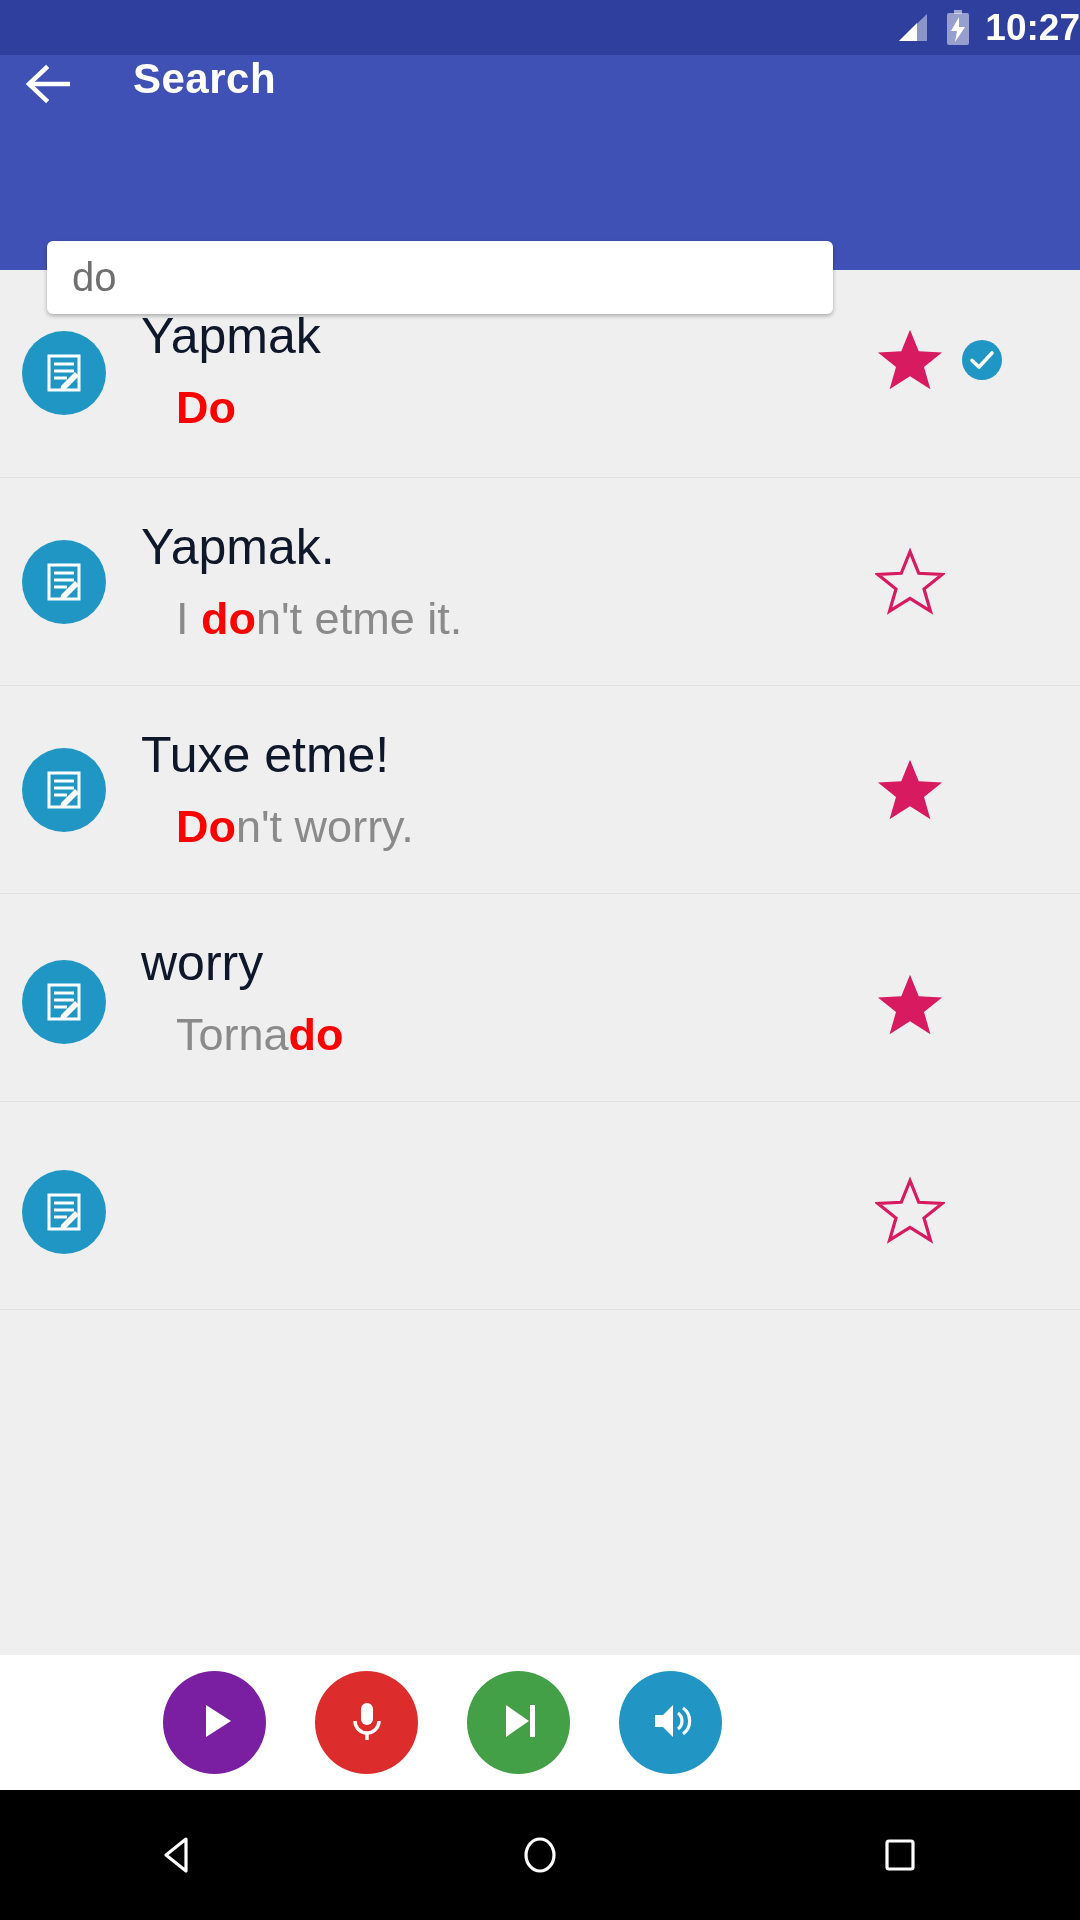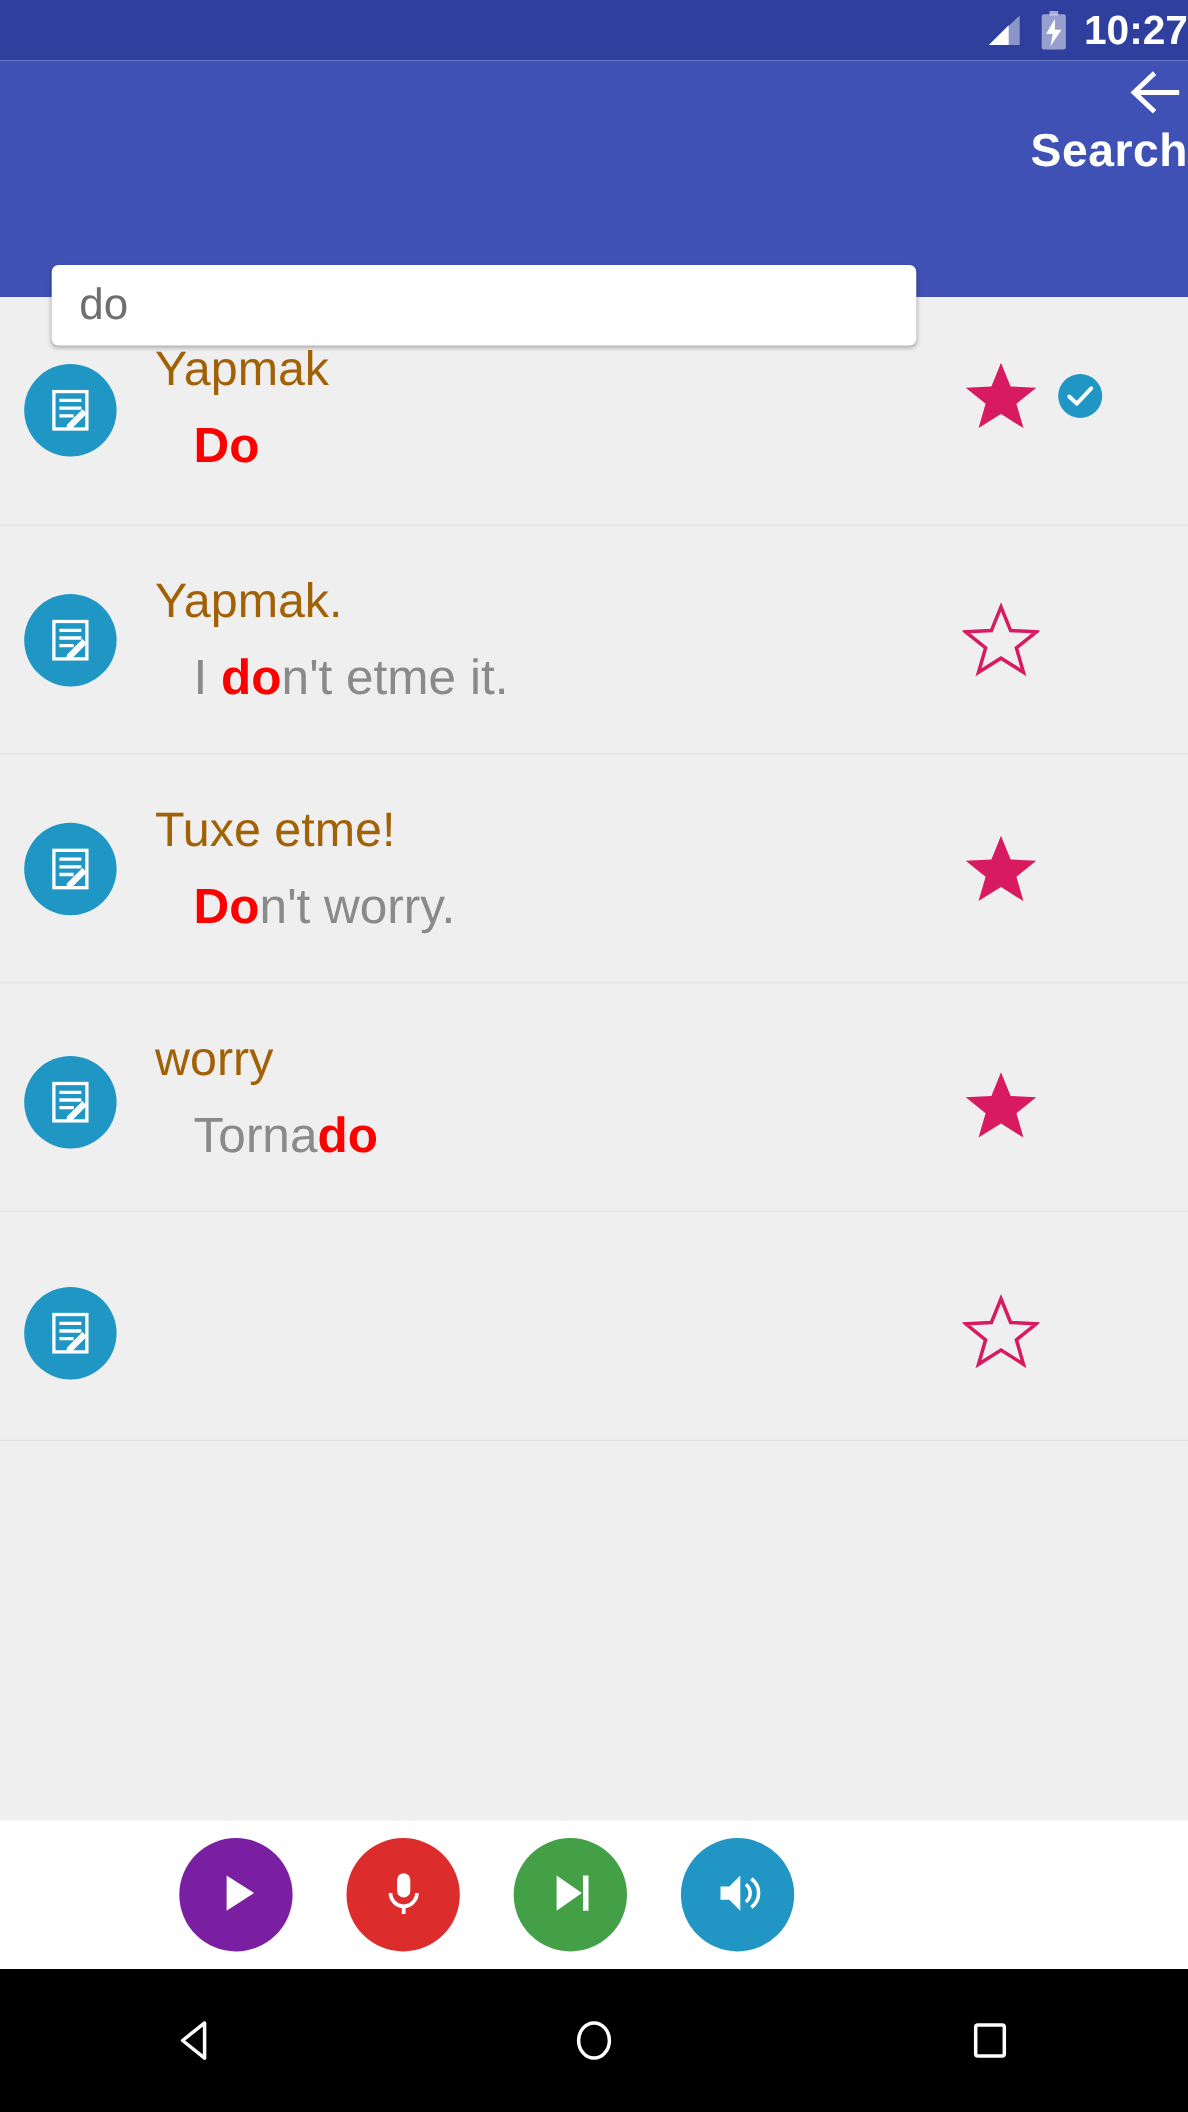--- a/index.html
+++ b/index.html
@@ -24,22 +24,22 @@
     letter-spacing:0px; line-height:1;
   }
 
   
   #app-bar{
     background:#3f51b5;
     height:215px;
     position:relative;
   }
   #bar-top{
-    display:flex; align-items:flex-end;
-    height:115px; padding-left:36px;flex-direction:column;
+    display:flex; align-items:flex-start;
+    height:115px; padding-left:20px;
   }
   #back-arrow{ width:58px; height:58px; cursor:pointer; }
   #app-title{
     color:#ffffff; font-size:42px; font-weight:bold;
     margin-left:55px; letter-spacing:0.5px;
   }
   #search-field{
     position:absolute; left:47px; top:186px;
     width:786px; height:73px;
     background:#ffffff; border-radius:6px;
@@ -70,21 +70,21 @@
     background:#1f96c4;
     margin-left:22px;
     flex:0 0 auto;
     display:flex; align-items:center; justify-content:center;
   }
   .row-text{
     flex:1 1 auto; margin-left:35px;
     display:flex; flex-direction:column; justify-content:center;
   }
   .row-title{
-    color:#a16207; font-size:44px; line-height:1.05;
+    color:#0f172a; font-size:50px; line-height:1.05;
     white-space:nowrap;
   }
   .row-sub{
     color:#8a8a8a; font-size:45px; line-height:1.05;
     margin-top:22px; margin-left:35px; white-space:nowrap;
   }
   .hl{ color:#ff0000; font-weight:bold; }
   .row-right{
     flex:0 0 auto;
     width:230px;

